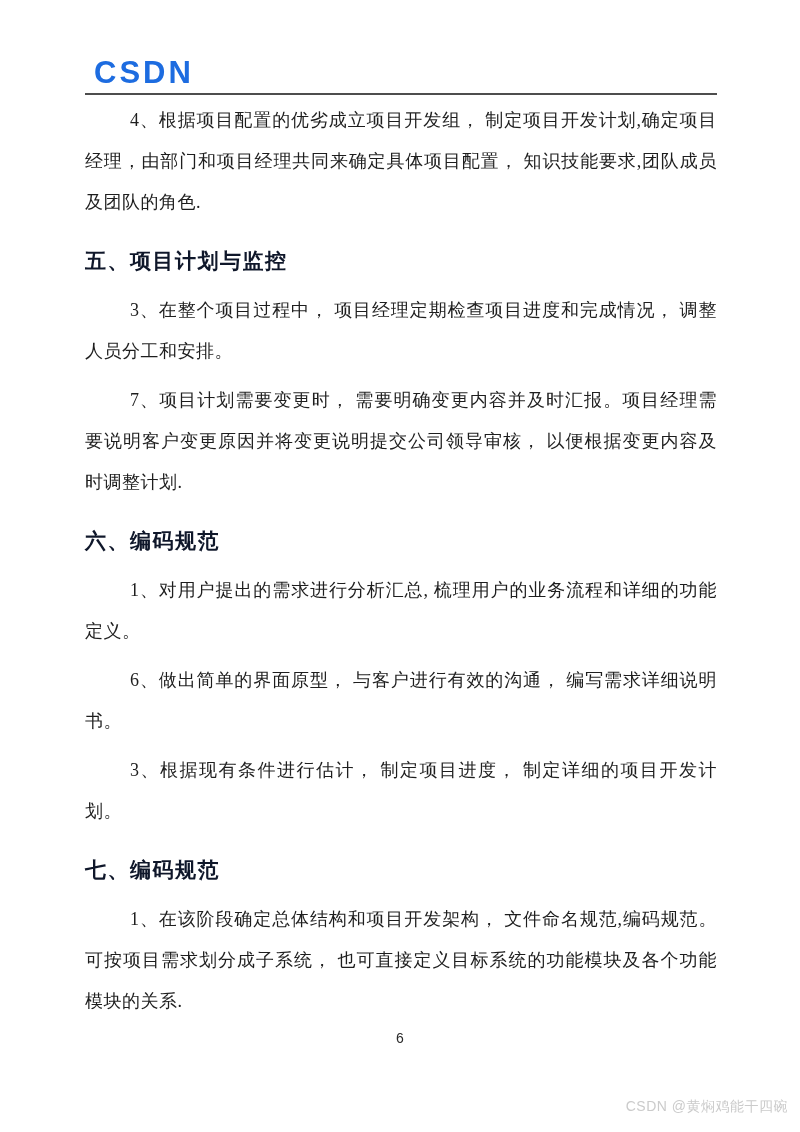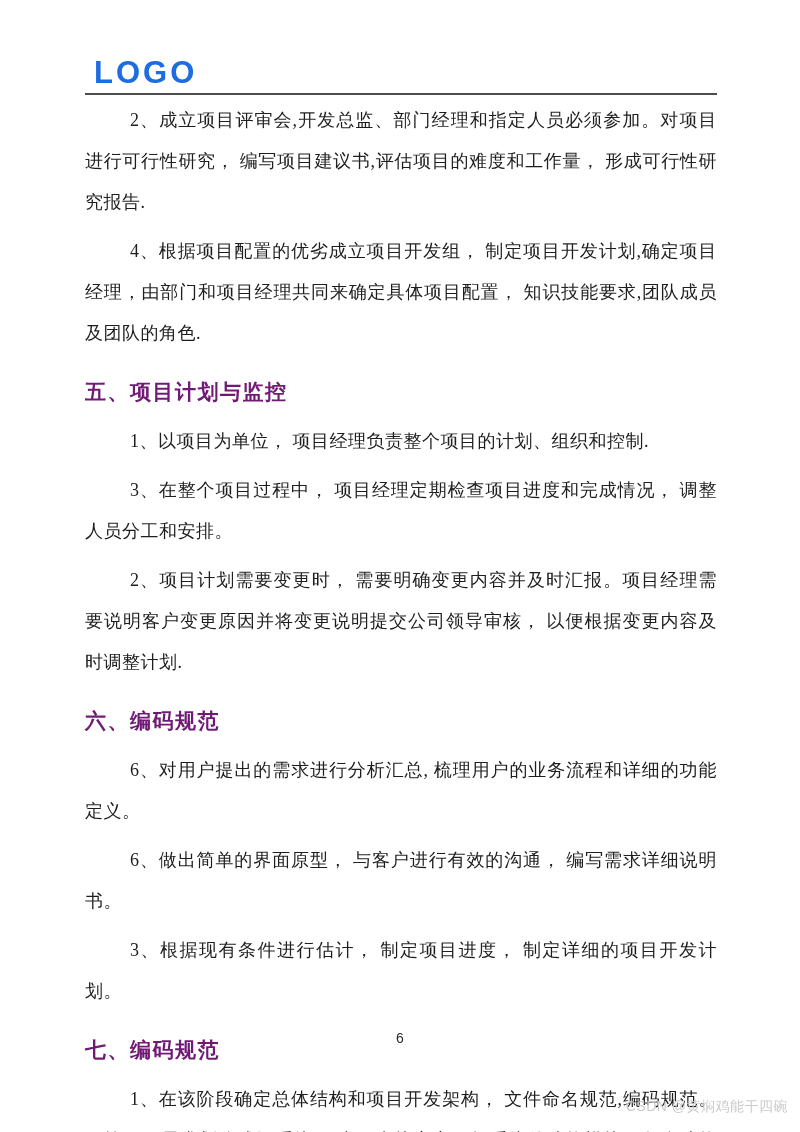--- a/index.html
+++ b/index.html
@@ -51,21 +51,21 @@
     text-align: justify;
     text-indent: 45px;
     color: #1e1e1e;
   }
   .doc h2.heading {
     margin: 22px 0 13px 0;
     font-size: 21px;
     line-height: 32px;
     font-weight: bold;
     letter-spacing: 1.5px;
-    color: #701a75;
+    color: #0f172a;
     font-family: "Liberation Serif", serif;
   }
   .page-number {
     position: absolute;
     top: 1030px;
     left: 0;
     width: 800px;
     text-align: center;
     font-size: 14px;
     color: #2a2a2a;
@@ -82,41 +82,39 @@
     user-select: none;
     text-align: center;
   }
 </style>
 </head>
 <body>
 
 <div class="page">
 
   <header>
-    <div class="logo">LOGO</div>
+    <div class="logo">CSDN</div>
     <div class="header-rule"></div>
   </header>
 
   <main class="doc">
 
-    <p class="para">2、成立项目评审会,开发总监、部门经理和指定人员必须参加。对项目进行可行性研究， 编写项目建议书,评估项目的难度和工作量， 形成可行性研究报告.</p>
 
     <p class="para">4、根据项目配置的优劣成立项目开发组， 制定项目开发计划,确定项目经理，由部门和项目经理共同来确定具体项目配置， 知识技能要求,团队成员及团队的角色.</p>
 
     <h2 class="heading">五、项目计划与监控</h2>
 
-    <p class="para">1、以项目为单位， 项目经理负责整个项目的计划、组织和控制.</p>
 
     <p class="para">3、在整个项目过程中， 项目经理定期检查项目进度和完成情况， 调整人员分工和安排。</p>
 
-    <p class="para">2、项目计划需要变更时， 需要明确变更内容并及时汇报。项目经理需要说明客户变更原因并将变更说明提交公司领导审核， 以便根据变更内容及时调整计划.</p>
+    <p class="para">7、项目计划需要变更时， 需要明确变更内容并及时汇报。项目经理需要说明客户变更原因并将变更说明提交公司领导审核， 以便根据变更内容及时调整计划.</p>
 
     <h2 class="heading">六、编码规范</h2>
 
-    <p class="para">6、对用户提出的需求进行分析汇总, 梳理用户的业务流程和详细的功能定义。</p>
+    <p class="para">1、对用户提出的需求进行分析汇总, 梳理用户的业务流程和详细的功能定义。</p>
 
     <p class="para">6、做出简单的界面原型， 与客户进行有效的沟通，  编写需求详细说明书。</p>
 
     <p class="para">3、根据现有条件进行估计， 制定项目进度， 制定详细的项目开发计划。</p>
 
     <h2 class="heading">七、编码规范</h2>
 
     <p class="para">1、在该阶段确定总体结构和项目开发架构， 文件命名规范,编码规范。可按项目需求划分成子系统， 也可直接定义目标系统的功能模块及各个功能模块的关系.</p>
 
   </main>

